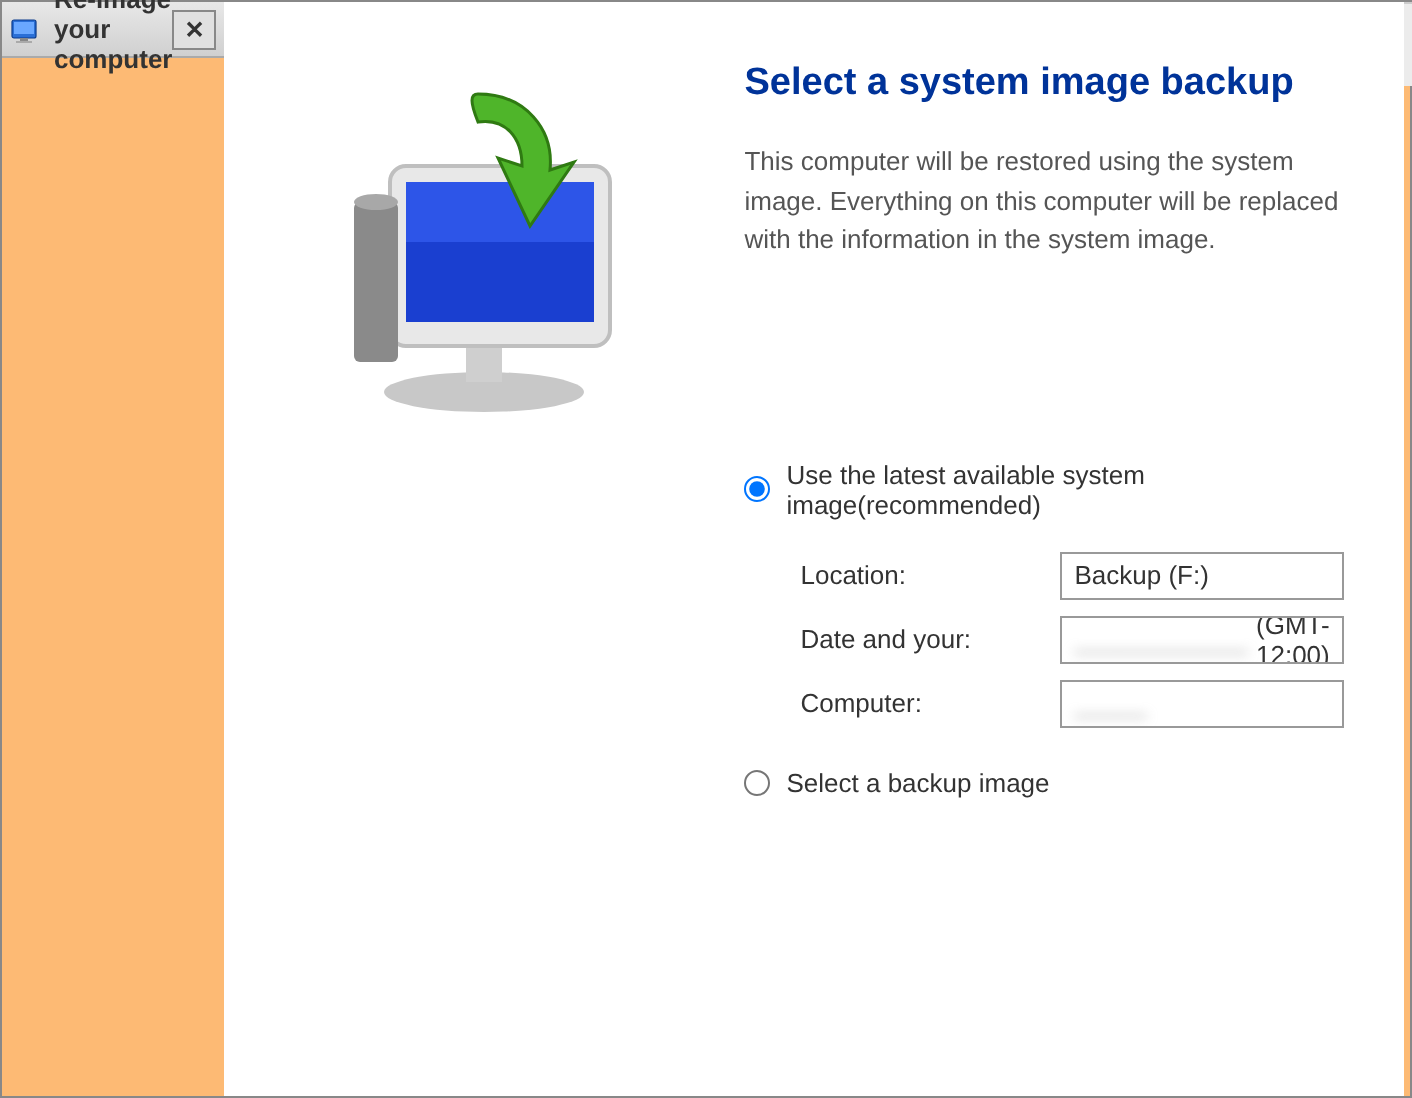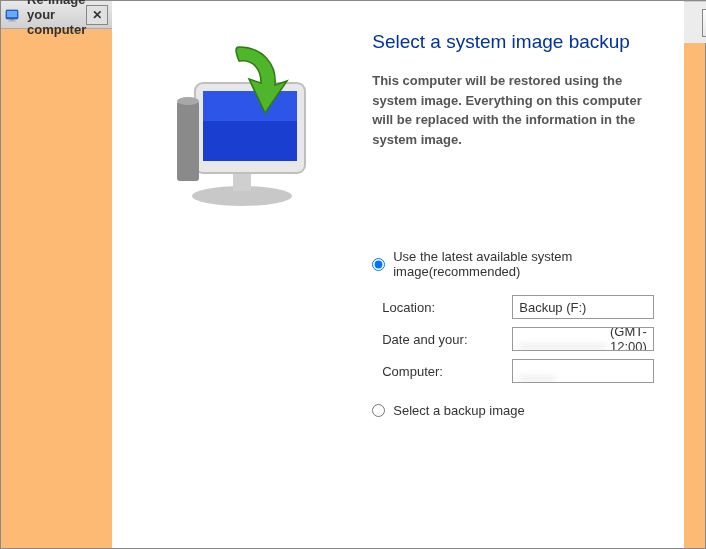--- a/index.html
+++ b/index.html
@@ -68,43 +68,42 @@
       height: 170px;
       position: relative;
     }
     .right-panel {
       flex: 1;
       padding: 30px 30px 10px 10px;
     }
     .heading {
       font-size: 19px;
       color: #003399;
-      font-weight: normal;
+      font-weight: bold;
       margin-bottom: 18px;
     }
     .description {
       font-size: 13px;
       color: #555;
       line-height: 1.5;
       margin-bottom: 100px;
       max-width: 380px;
-      font-weight: bold;
     }
     .radio-row {
       display: flex;
       align-items: center;
       margin-bottom: 16px;
       font-size: 13px;
       color: #333;
     }
     .radio-row input[type="radio"] {
       margin-right: 8px;
     }
     .fields {
-      margin-left: 10px;
+      margin-left: 28px;
       margin-bottom: 20px;
     }
     .field-row {
       display: flex;
       align-items: center;
       margin-bottom: 8px;
     }
     .field-label {
       width: 130px;
       font-size: 13px;

